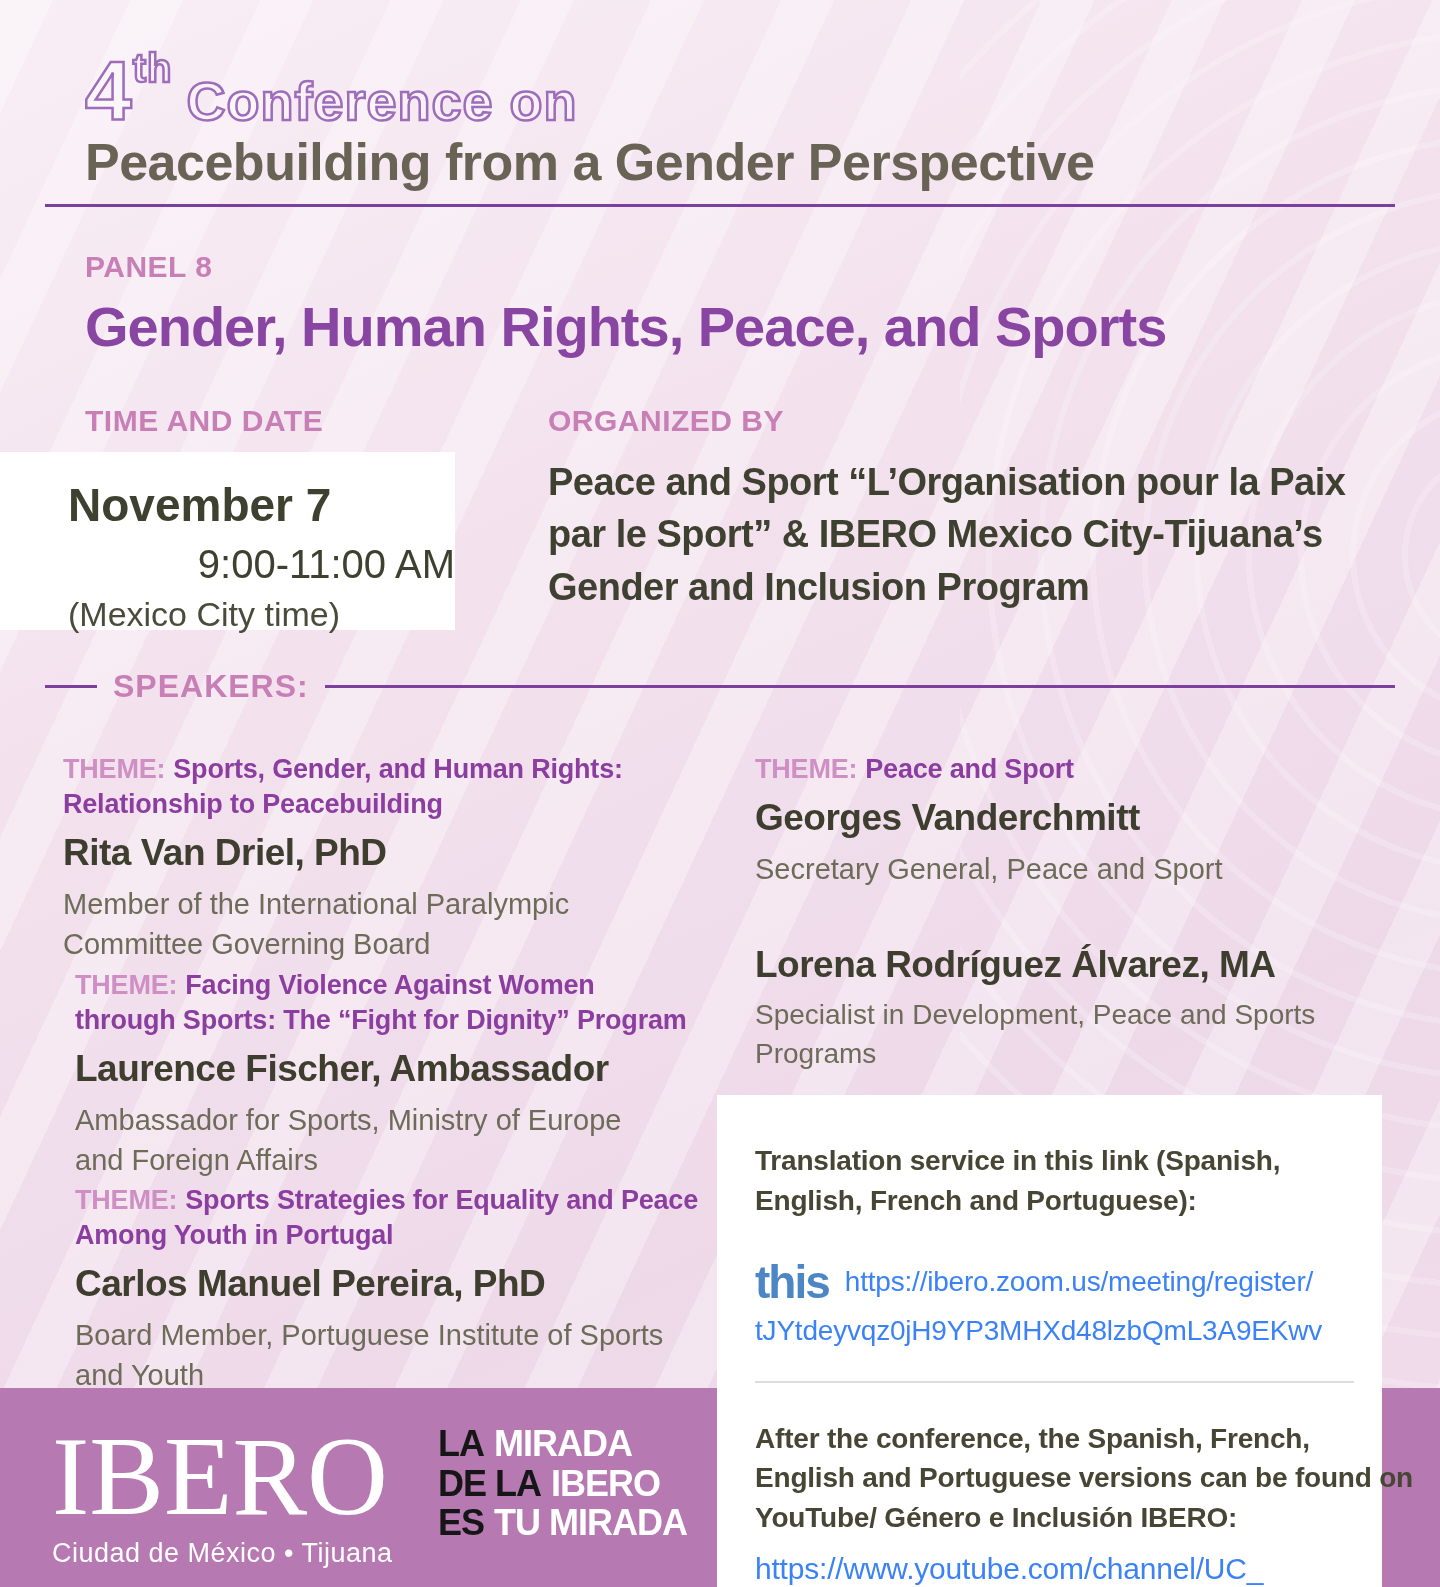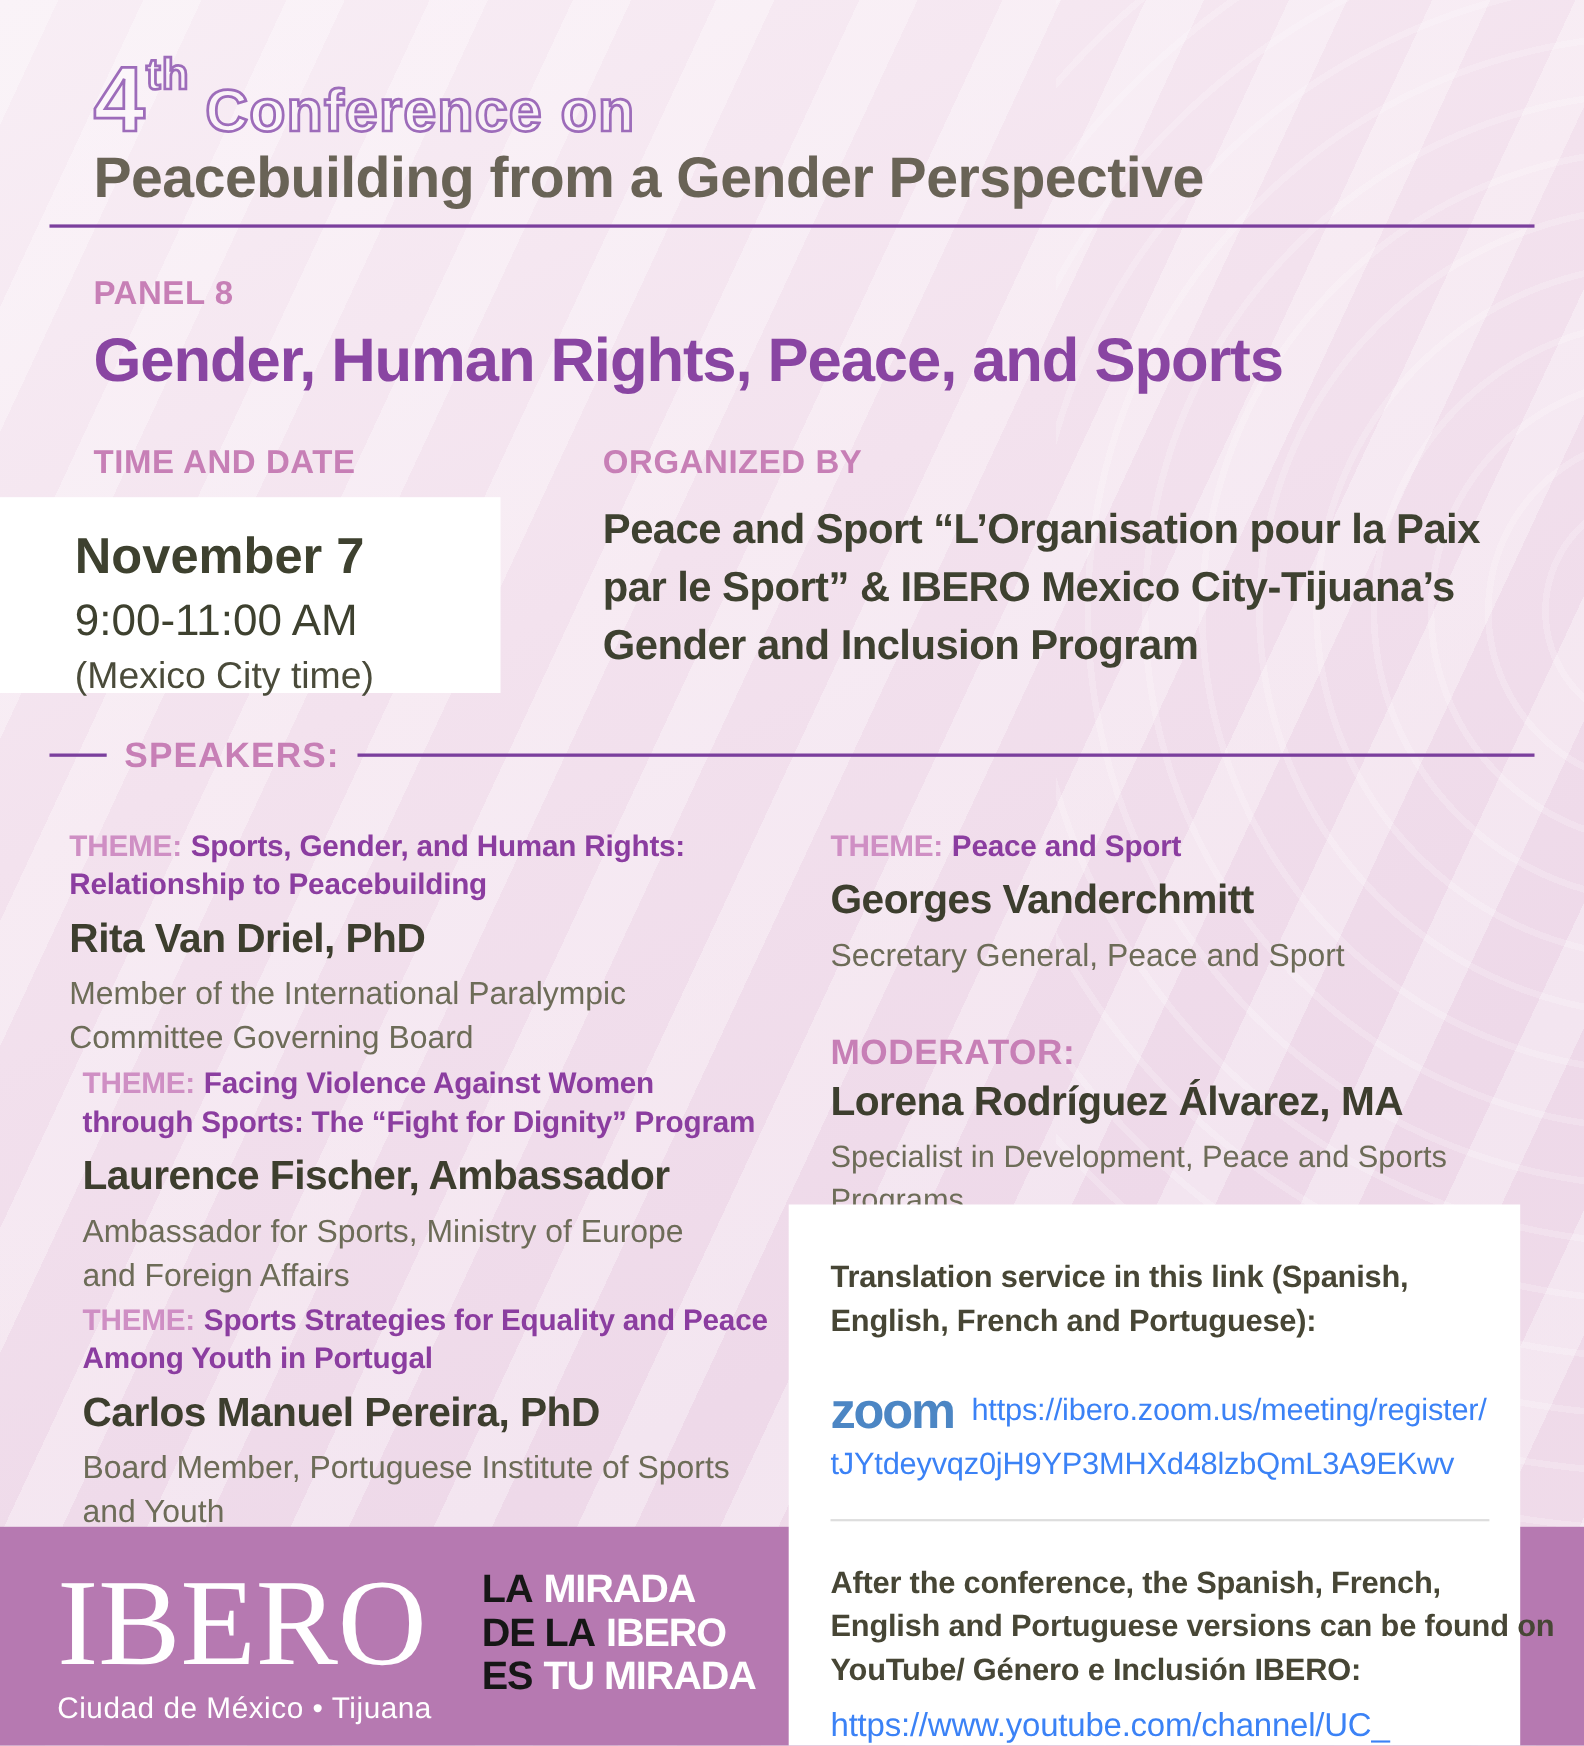--- a/index.html
+++ b/index.html
@@ -41,21 +41,21 @@
   .rule      { height:3px; background:#7b3f9d; }
 
   
   .lbl { font-size:30px; font-weight:bold; color:#c77fb6; letter-spacing:0.5px; }
 
   .panel-title { font-size:56px; font-weight:bold; color:#8945a2; letter-spacing:-1px; }
 
   
   .date-box { background:#ffffff; padding:26px 0 0 68px; }
   .date-d  { font-size:46px; font-weight:bold; color:#3e412f; }
-  .date-t  { font-size:40px; font-weight:500; color:#3e412f; margin-top:10px; }
+  .date-t  { font-size:40px; font-weight:500; color:#3e412f; margin-top:10px;text-align:right; }
   .date-tz { font-size:34px; font-weight:400; color:#4a4b3a; margin-top:8px; }
 
   .org-text { font-size:38px; font-weight:bold; color:#3e4130; line-height:1.38; letter-spacing:-0.5px; }
 
   
   .spk-row { display:flex; align-items:center; gap:16px; }
   .spk-dash { width:52px; height:3px; background:#7b3f9d; }
   .spk-line { flex:1; height:3px; background:#7b3f9d; }
   .spk-lbl  { font-size:32px; font-weight:bold; color:#c77fb6; letter-spacing:1px; }
 
@@ -143,41 +143,40 @@
 
   <div class="abs" style="left:755px; top:752px; width:640px;">
     <div class="theme">
       <span class="tlabel">THEME:</span><span>Peace and Sport</span>
     </div>
     <div class="sname">Georges Vanderchmitt</div>
     <div class="srole">Secretary General, Peace and Sport</div>
   </div>
 
   <div class="abs" style="left:755px; top:938px; width:660px;">
-    <div class="mod-lbl">MODERATOR:</div>
     <div class="sname" style="margin-top:6px;">Lorena Rodríguez Álvarez, MA</div>
     <div class="srole" style="font-size:28px;">Specialist in Development, Peace and Sports Programs</div>
   </div>
 
   <div class="abs footer-band" style="left:0; top:1388px; width:1440px; height:199px;">
     <div class="abs" style="left:52px; top:32px;">
       <div class="ibero">IBERO</div>
       <div class="ibero-sub">Ciudad de México • Tijuana</div>
     </div>
     <div class="abs slogan" style="left:438px; top:36px;">
       <div><span class="dk">LA</span><span class="lt">MIRADA</span></div>
       <div><span class="dk">DE LA</span><span class="lt">IBERO</span></div>
       <div><span class="dk">ES</span><span class="lt">TU MIRADA</span></div>
     </div>
   </div>
 
   <div class="abs info-box" style="left:717px; top:1095px; width:665px; height:492px;">
     <div class="info-p" style="width:640px;">Translation service in this link (Spanish, English, French and Portuguese):</div>
     <div class="zoom-row">
-      <span class="zoom-logo">zoom</span>
+      <span class="zoom-logo">this</span>
       <span class="link-txt">https://ibero.zoom.us/meeting/register/</span>
     </div>
     <div class="link-txt link-l2">tJYtdeyvqz0jH9YP3MHXd48lzbQmL3A9EKwv</div>
     <div class="info-div"></div>
     <div class="info-p after-p" style="width:660px;">After the conference, the Spanish, French, English and Portuguese versions can be found on YouTube/ Género e Inclusión IBERO:</div>
     <div class="yt-links">
       <div class="link-txt" style="font-size:30px;">https://www.youtube.com/channel/UC_</div>
 
     </div>
   </div>

